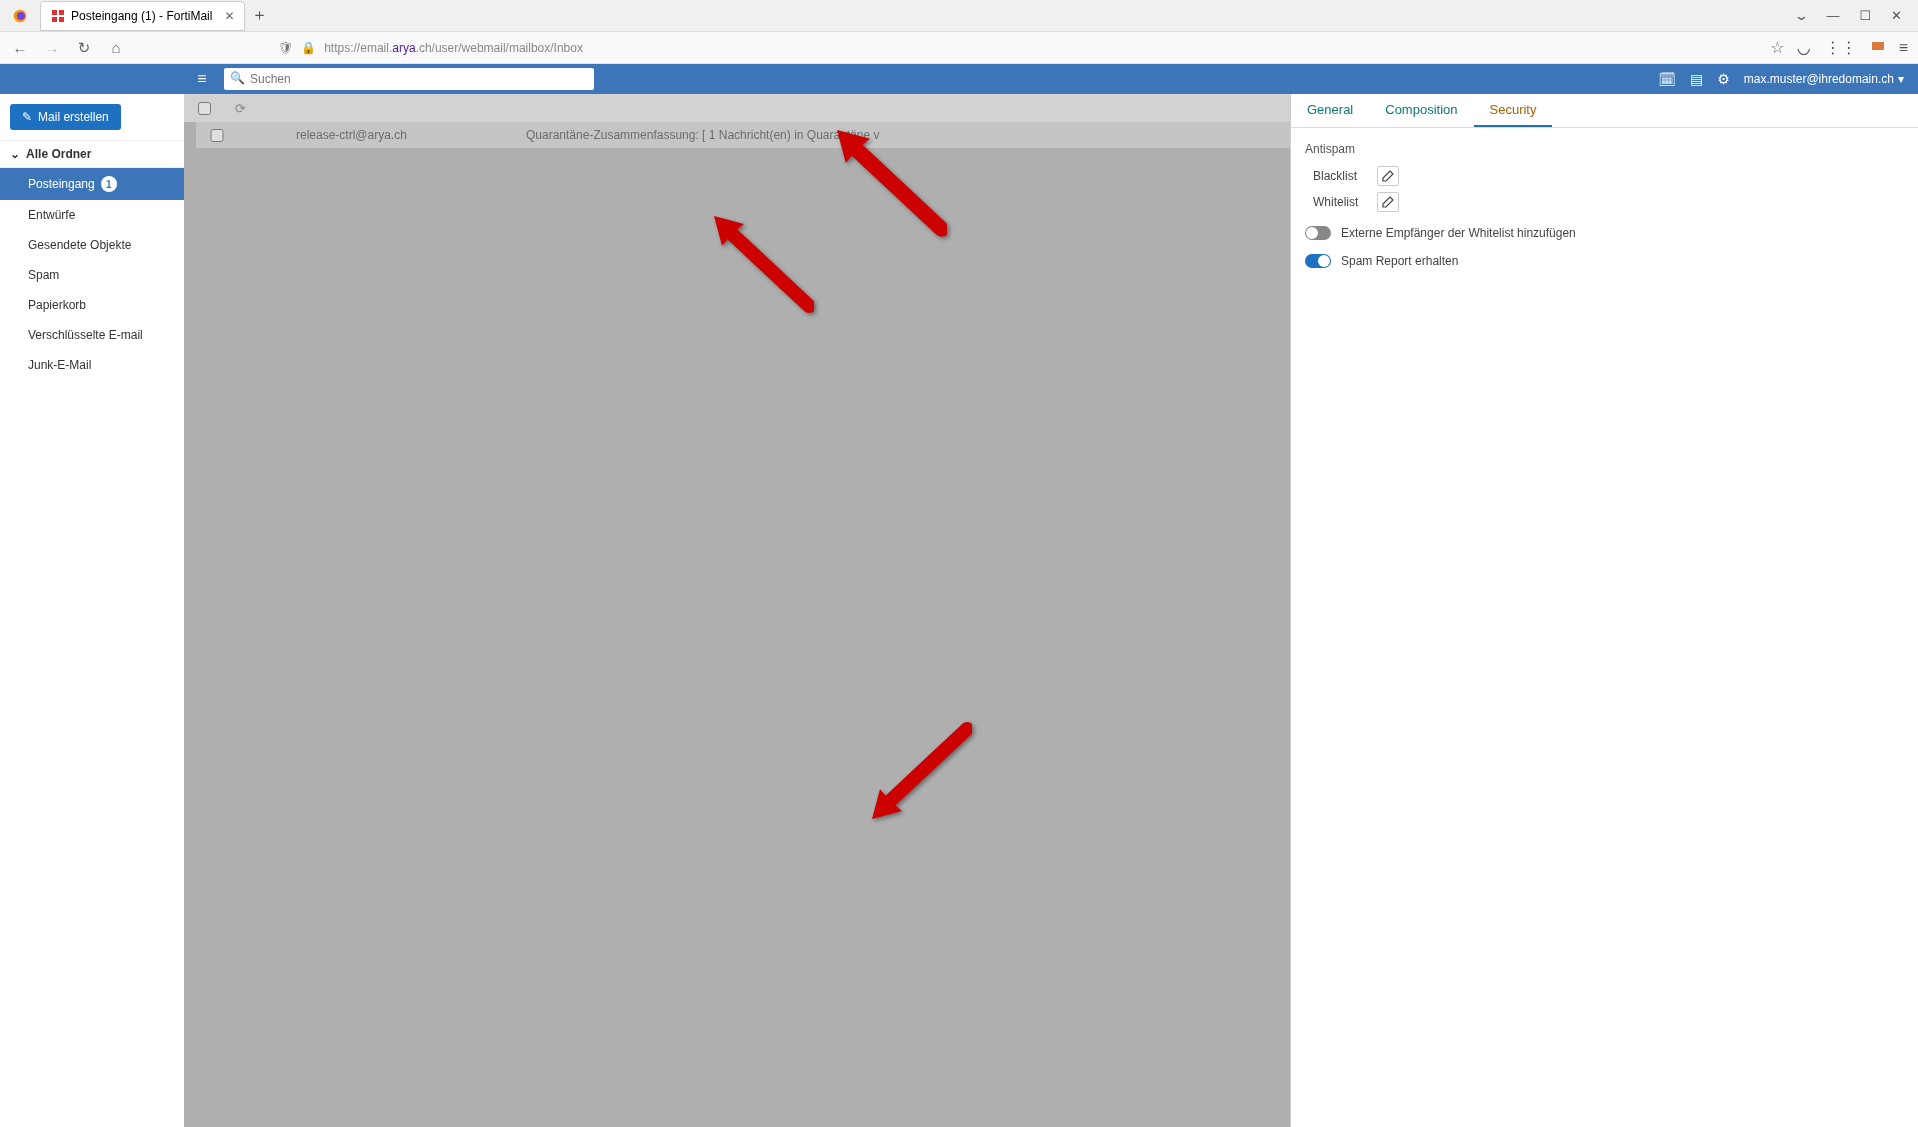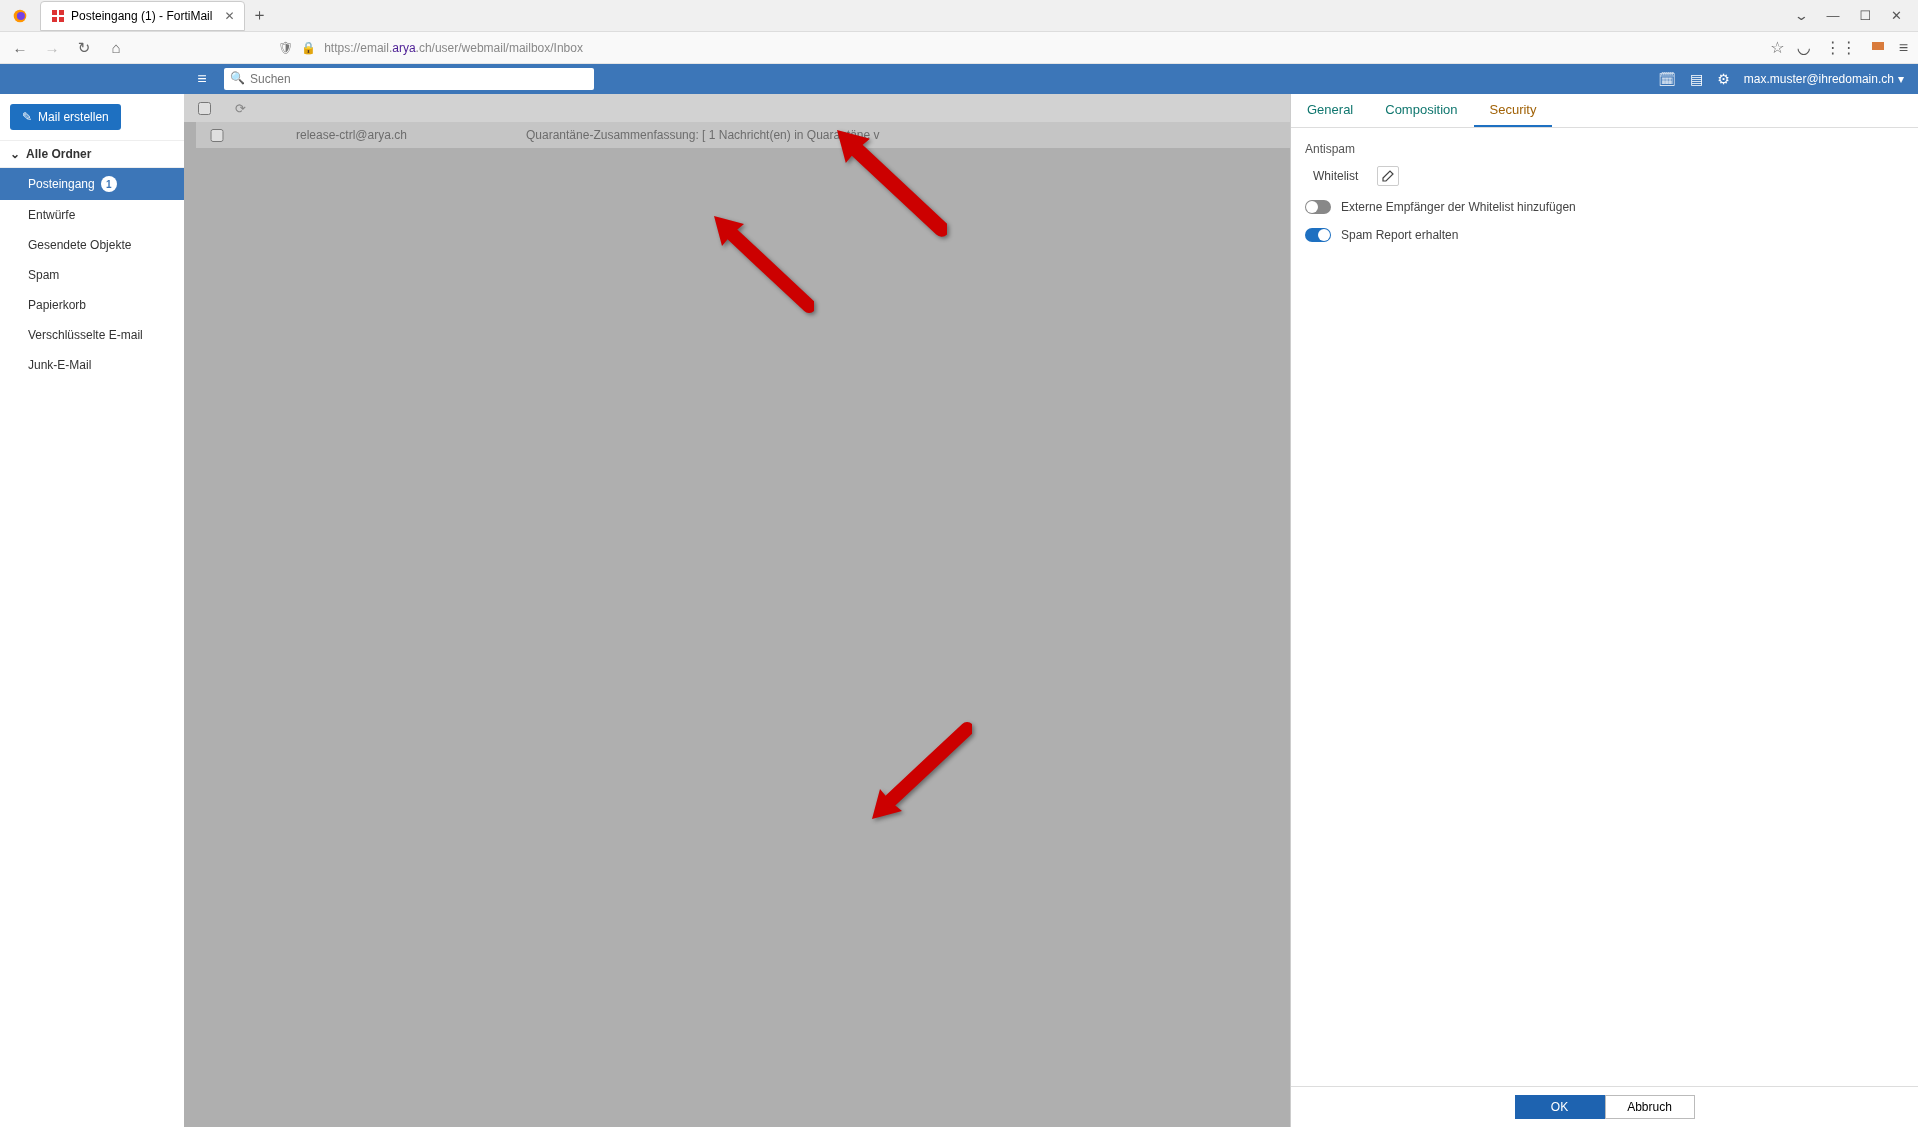--- a/index.html
+++ b/index.html
@@ -201,43 +201,47 @@
 
     <div class="settings-panel">
       <div class="panel-tabs">
         <div class="panel-tab">General</div>
         <div class="panel-tab">Composition</div>
         <div class="panel-tab active">Security</div>
       </div>
       <div class="panel-body">
         <div class="section-title">Antispam</div>
         <div class="list-row">
+          <span class="list-label">Blacklist</span>
+          <span class="edit-btn">
+            <svg width="12" height="12" viewBox="0 0 12 12">
+                <path d="M1 8 L8 1 L11 4 L4 11 L1 11 Z" fill="none" stroke="#444" stroke-width="1.2"></path>
+              </svg>
+          </span>
+        </div>
+        <div class="list-row">
           <span class="list-label">Whitelist</span>
           <span class="edit-btn">
             <svg width="12" height="12" viewBox="0 0 12 12">
                 <path d="M1 8 L8 1 L11 4 L4 11 L1 11 Z" fill="none" stroke="#444" stroke-width="1.2"></path>
               </svg>
           </span>
         </div>
         <div class="toggle-row">
           <div class="toggle off">
               <div class="knob"></div>
             </div>
           <span>Externe Empfänger der Whitelist hinzufügen</span>
         </div>
         <div class="toggle-row">
           <div class="toggle on">
               <div class="knob"></div>
             </div>
           <span>Spam Report erhalten</span>
         </div>
-      </div>
-      <div class="panel-footer">
-        <button class="btn primary">OK</button>
-        <button class="btn">Abbruch</button>
       </div>
     </div>
 
     <svg class="arrow" style="left:837px; top:36px; width:110px; height:110px;" viewBox="0 0 100 100">
       <path d="M95 90 L18 18 L30 8 L0 0 L8 30 L18 18 Z"></path>
       <path d="M18 18 L95 90" stroke="#c00" stroke-width="14" stroke-linecap="round"></path>
     </svg>
     <svg class="arrow" style="left:714px; top:122px; width:100px; height:100px;" viewBox="0 0 100 100">
       <path d="M95 90 L18 18 L30 8 L0 0 L8 30 L18 18 Z"></path>
       <path d="M18 18 L95 90" stroke="#c00" stroke-width="14" stroke-linecap="round"></path>

